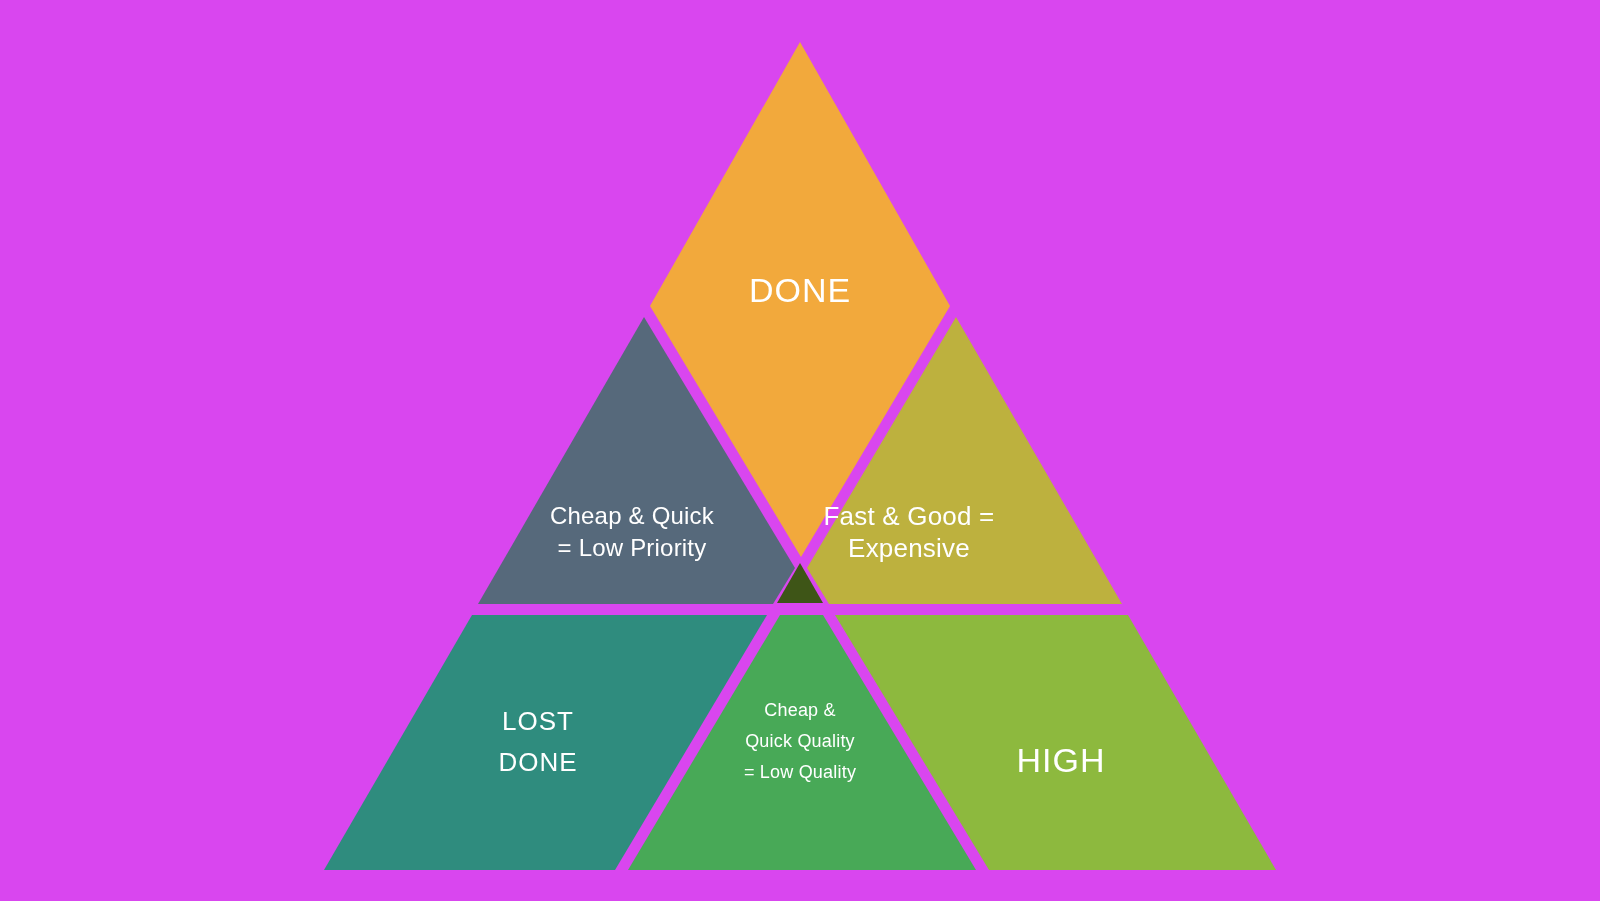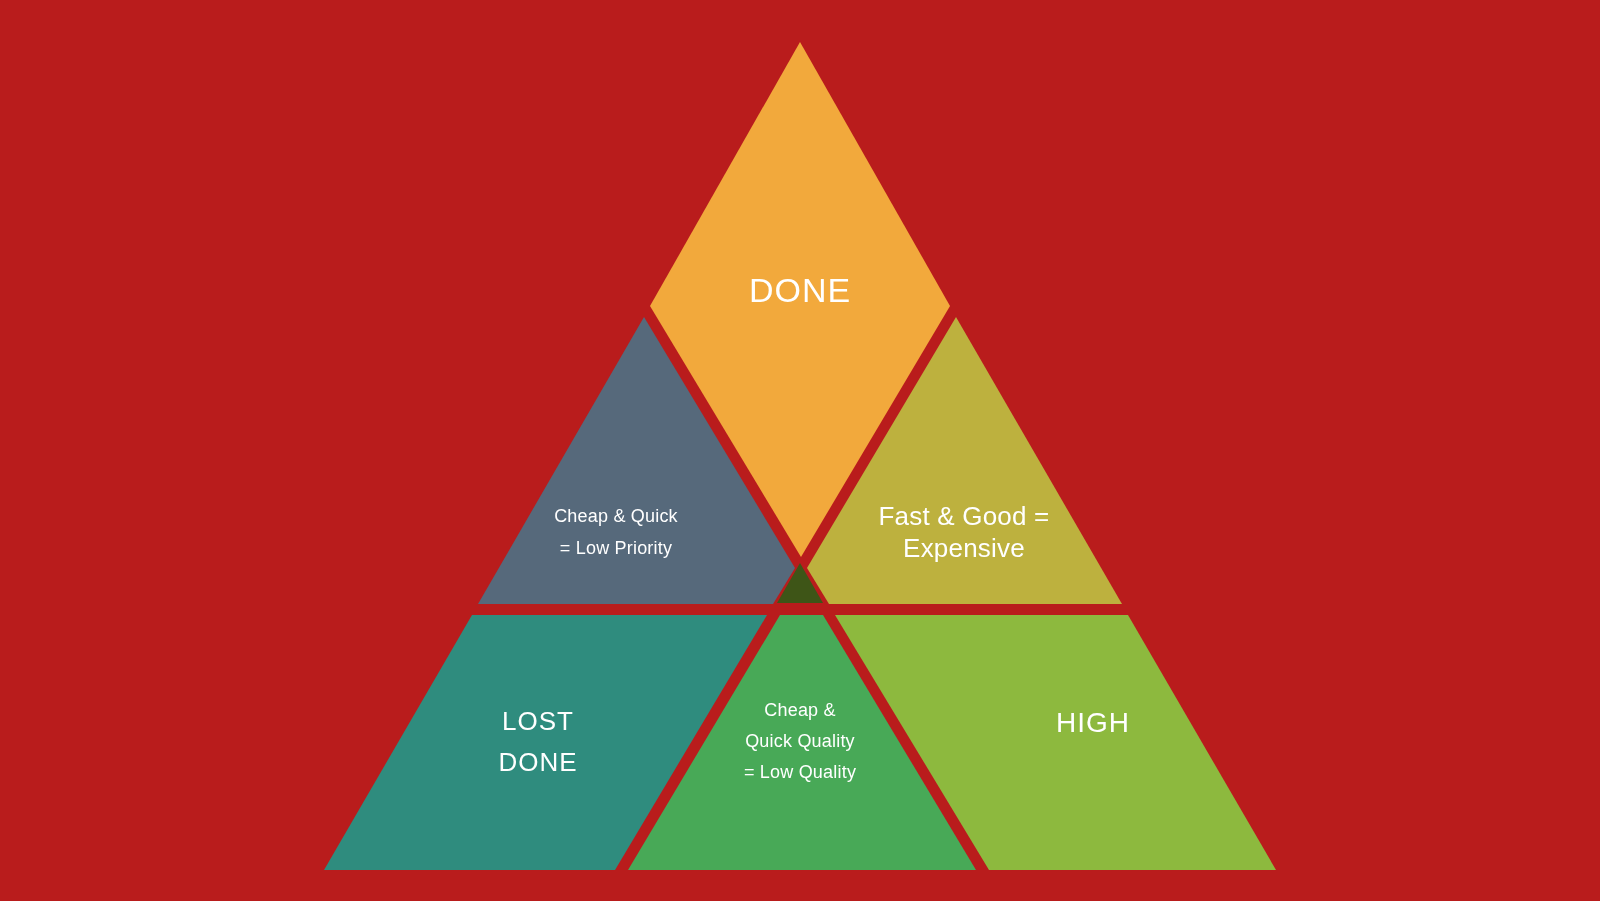--- a/index.html
+++ b/index.html
@@ -4,21 +4,21 @@
 <style>
   html, body {
     margin: 0;
     padding: 0;
     background: #ffffff;
   }
   .stage {
     position: relative;
     width: 1600px;
     height: 901px;
-    background: #b91c1c;
+    background: #d946ef;
     overflow: hidden;
     font-family: "Liberation Sans", sans-serif;
   }
   .stage svg {
     position: absolute;
     left: 0;
     top: 0;
     display: block;
   }
   .seg-label {
@@ -43,34 +43,34 @@
       <polygon points="956,317 807,568 829,604 1122,604" fill="#BDB13E"></polygon>
       <polygon points="472,615 767,615 615,870 324,870" fill="#2F8C7E"></polygon>
       <polygon points="780,615 823,615 976,870 628,870" fill="#48A957"></polygon>
       <polygon points="835,615 1128,615 1276,870 989,870" fill="#8DB93E"></polygon>
       <polygon points="800,563 823,603 777,603" fill="#3E5517"></polygon>
     </svg>
   <div id="labels">
       <div class="seg-label" style="left: 800px; top: 290px; font-size: 34px; line-height: 41px; letter-spacing: 1px; color: rgb(255, 255, 255);">
         <span>DONE</span>
       </div>
-      <div class="seg-label" style="left: 616px; top: 532px; font-size: 18px; line-height: 32px; letter-spacing: 0.2px; color: rgb(255, 255, 255);">
+      <div class="seg-label" style="left: 632px; top: 532px; font-size: 24px; line-height: 32px; letter-spacing: 0.2px; color: rgb(255, 255, 255);">
         <span>Cheap &amp; Quick</span>
         <span>= Low Priority</span>
       </div>
-      <div class="seg-label" style="left: 964px; top: 532px; font-size: 26px; line-height: 32px; letter-spacing: 0.2px; color: rgb(255, 255, 255);">
+      <div class="seg-label" style="left: 909px; top: 532px; font-size: 26px; line-height: 32px; letter-spacing: 0.2px; color: rgb(255, 255, 255);">
         <span>Fast &amp; Good =</span>
         <span>Expensive</span>
       </div>
       <div class="seg-label" style="left: 538px; top: 742px; font-size: 26px; line-height: 41px; letter-spacing: 1px; color: rgb(255, 255, 255);">
         <span>LOST</span>
         <span>DONE</span>
       </div>
       <div class="seg-label" style="left: 800px; top: 741px; font-size: 18px; line-height: 31px; letter-spacing: 0.2px; color: rgb(255, 255, 255);">
         <span>Cheap &amp;</span>
         <span>Quick Quality</span>
         <span>= Low Quality</span>
       </div>
-      <div class="seg-label" style="left: 1061px; top: 722px; font-size: 28px; line-height: 41px; letter-spacing: 1px; color: rgb(255, 255, 255); margin-left: 32px;">
+      <div class="seg-label" style="left: 1061px; top: 760px; font-size: 34px; line-height: 41px; letter-spacing: 1px; color: rgb(255, 255, 255);">
         <span>HIGH</span>
       </div>
     </div>
 </div>
 
 </body></html>

